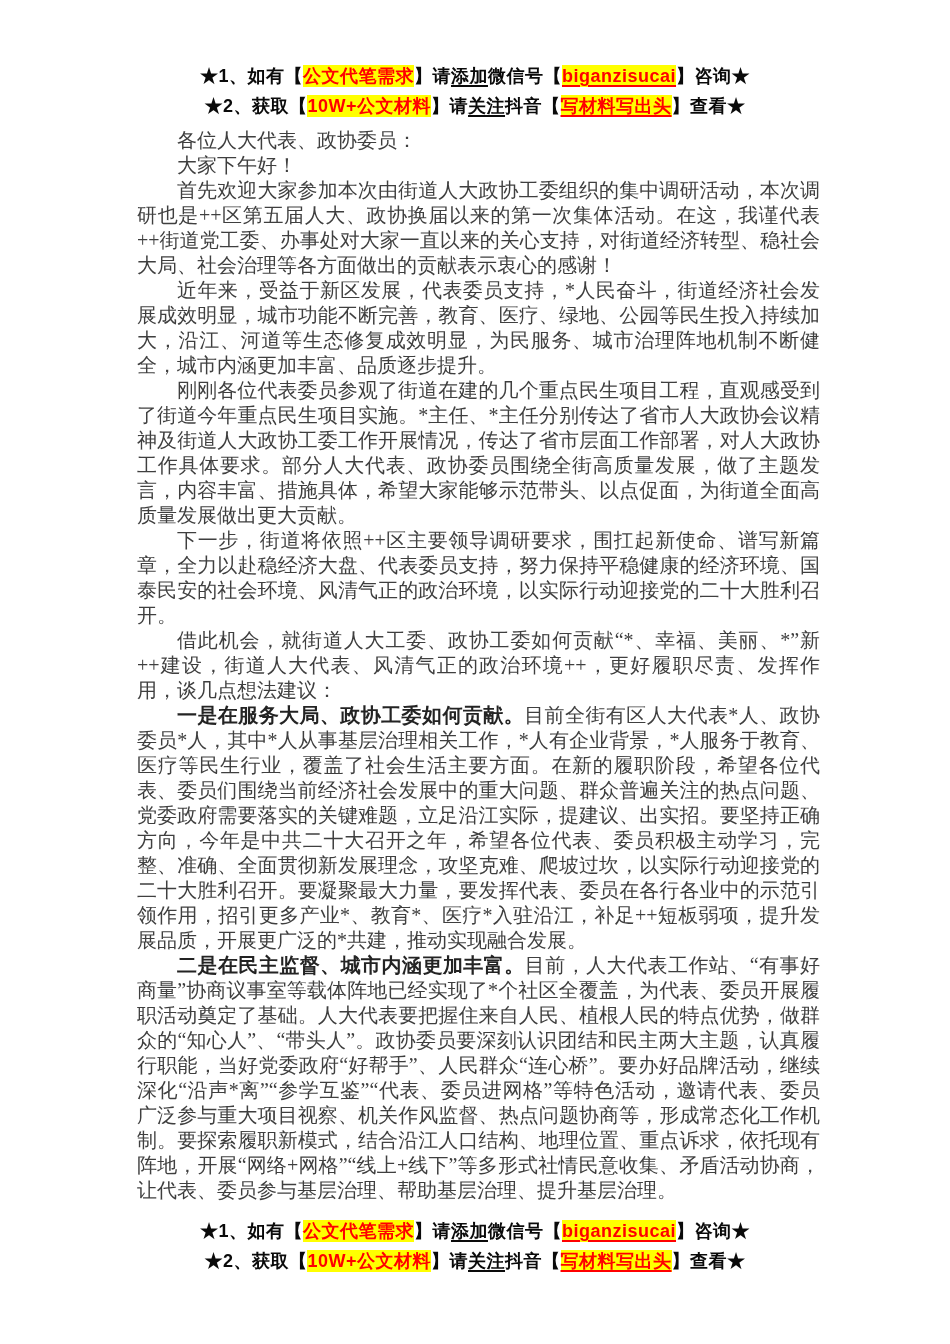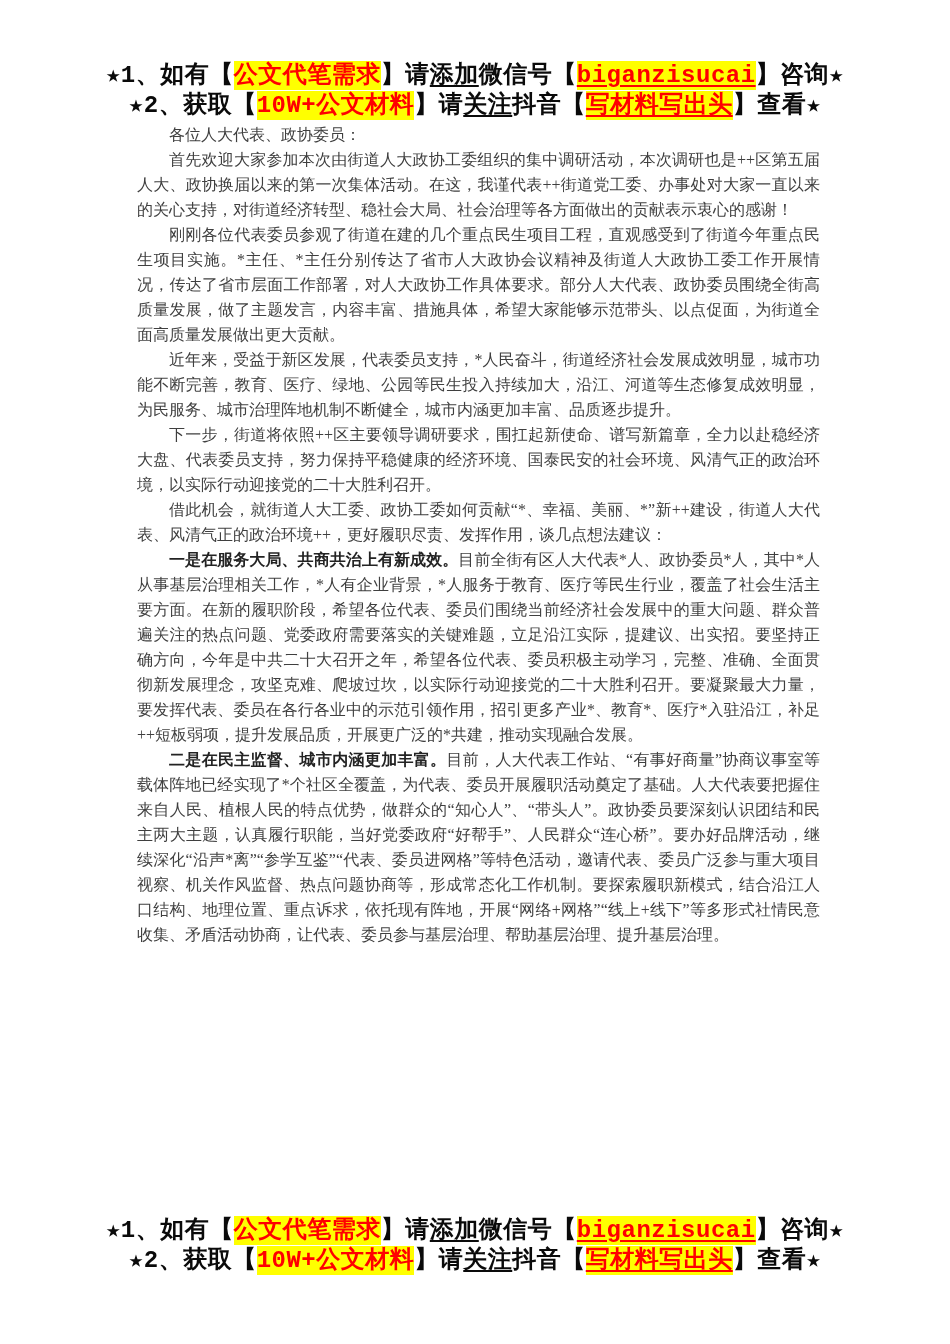--- a/index.html
+++ b/index.html
@@ -7,39 +7,39 @@
     position:relative;
     width:950px;height:1344px;
     margin:0 auto;
     background:#ffffff;
     overflow:hidden;
     font-family:"Liberation Serif","DejaVu Serif",serif;
   }
   
   .promo{
     text-align:center;
-    font-family:Liberation Mono, monospace;
+    font-family:Liberation Sans, sans-serif;
     font-weight:700;
-    font-size:24px;
+    font-size:18px;
     line-height:30px;
     color:#0a0a0a;
     letter-spacing:0.5px;
     white-space:nowrap;
   }
   .promo-top{padding-top:61px;}
   .promo-bottom{position:absolute;left:0;right:0;top:1216px;}
   .promo .seg{display:inline;}
   .promo .hl{background:#ffff00;color:#ff0000;padding:1px 0;}
   .promo .ul{text-decoration:underline;text-decoration-thickness:2px;text-underline-offset:3px;}
   
   .doc-body{
     width:683px;
     margin-left:137px;
-    margin-top:1px;
-    font-size:16px;
+    margin-top:7px;
+    font-size:20px;
     line-height:25px;
     color:#3f3f3f;
     text-align:justify;
   }
   .doc-body p{margin:0;text-indent:2em;}
   .doc-body .lead{
     font-family:"Liberation Sans","DejaVu Sans",sans-serif;
     font-weight:700;
     color:#232323;
   }
@@ -47,25 +47,26 @@
 </head>
 <body>
 
 <div class="page">
   <div class="promo promo-top" id="promo-top">
       <div class="promo-line"><span class="seg plain">★1、如有【</span><span class="seg hl">公文代笔需求</span><span class="seg plain">】请</span><span class="seg ul">添加</span><span class="seg plain">微信号【</span><span class="seg hl ul">biganzisucai</span><span class="seg plain">】咨询★</span></div>
       <div class="promo-line"><span class="seg plain">★2、获取【</span><span class="seg hl">10W+公文材料</span><span class="seg plain">】请</span><span class="seg ul">关注</span><span class="seg plain">抖音【</span><span class="seg hl ul">写材料写出头</span><span class="seg plain">】查看★</span></div>
     </div>
   <div class="doc-body" id="doc-body">
       <p>各位人大代表、政协委员：</p>
+      <p>大家下午好！</p>
       <p>首先欢迎大家参加本次由街道人大政协工委组织的集中调研活动，本次调研也是++区第五届人大、政协换届以来的第一次集体活动。在这，我谨代表++街道党工委、办事处对大家一直以来的关心支持，对街道经济转型、稳社会大局、社会治理等各方面做出的贡献表示衷心的感谢！</p>
+      <p>近年来，受益于新区发展，代表委员支持，*人民奋斗，街道经济社会发展成效明显，城市功能不断完善，教育、医疗、绿地、公园等民生投入持续加大，沿江、河道等生态修复成效明显，为民服务、城市治理阵地机制不断健全，城市内涵更加丰富、品质逐步提升。</p>
       <p>刚刚各位代表委员参观了街道在建的几个重点民生项目工程，直观感受到了街道今年重点民生项目实施。*主任、*主任分别传达了省市人大政协会议精神及街道人大政协工委工作开展情况，传达了省市层面工作部署，对人大政协工作具体要求。部分人大代表、政协委员围绕全街高质量发展，做了主题发言，内容丰富、措施具体，希望大家能够示范带头、以点促面，为街道全面高质量发展做出更大贡献。</p>
-      <p>近年来，受益于新区发展，代表委员支持，*人民奋斗，街道经济社会发展成效明显，城市功能不断完善，教育、医疗、绿地、公园等民生投入持续加大，沿江、河道等生态修复成效明显，为民服务、城市治理阵地机制不断健全，城市内涵更加丰富、品质逐步提升。</p>
       <p>下一步，街道将依照++区主要领导调研要求，围扛起新使命、谱写新篇章，全力以赴稳经济大盘、代表委员支持，努力保持平稳健康的经济环境、国泰民安的社会环境、风清气正的政治环境，以实际行动迎接党的二十大胜利召开。</p>
       <p>借此机会，就街道人大工委、政协工委如何贡献“*、幸福、美丽、*”新++建设，街道人大代表、风清气正的政治环境++，更好履职尽责、发挥作用，谈几点想法建议：</p>
-      <p><span class="lead">一是在服务大局、共商共治上有新成效。</span>目前全街有区人大代表*人、政协委员*人，其中*人从事基层治理相关工作，*人有企业背景，*人服务于教育、医疗等民生行业，覆盖了社会生活主要方面。在新的履职阶段，希望各位代表、委员们围绕当前经济社会发展中的重大问题、群众普遍关注的热点问题、党委政府需要落实的关键难题，立足沿江实际，提建议、出实招。要坚持正确方向，今年是中共二十大召开之年，希望各位代表、委员积极主动学习，完整、准确、全面贯彻新发展理念，攻坚克难、爬坡过坎，以实际行动迎接党的二十大胜利召开。要凝聚最大力量，要发挥代表、委员在各行各业中的示范引领作用，招引更多产业*、教育*、医疗*入驻沿江，补足++短板弱项，提升发展品质，开展更广泛的*共建，推动实现融合发展。</p>
+      <p><span class="lead">一是在服务大局、政协工委如何贡献。</span>目前全街有区人大代表*人、政协委员*人，其中*人从事基层治理相关工作，*人有企业背景，*人服务于教育、医疗等民生行业，覆盖了社会生活主要方面。在新的履职阶段，希望各位代表、委员们围绕当前经济社会发展中的重大问题、群众普遍关注的热点问题、党委政府需要落实的关键难题，立足沿江实际，提建议、出实招。要坚持正确方向，今年是中共二十大召开之年，希望各位代表、委员积极主动学习，完整、准确、全面贯彻新发展理念，攻坚克难、爬坡过坎，以实际行动迎接党的二十大胜利召开。要凝聚最大力量，要发挥代表、委员在各行各业中的示范引领作用，招引更多产业*、教育*、医疗*入驻沿江，补足++短板弱项，提升发展品质，开展更广泛的*共建，推动实现融合发展。</p>
       <p><span class="lead">二是在民主监督、城市内涵更加丰富。</span>目前，人大代表工作站、“有事好商量”协商议事室等载体阵地已经实现了*个社区全覆盖，为代表、委员开展履职活动奠定了基础。人大代表要把握住来自人民、植根人民的特点优势，做群众的“知心人”、“带头人”。政协委员要深刻认识团结和民主两大主题，认真履行职能，当好党委政府“好帮手”、人民群众“连心桥”。要办好品牌活动，继续深化“沿声*离”“参学互鉴”“代表、委员进网格”等特色活动，邀请代表、委员广泛参与重大项目视察、机关作风监督、热点问题协商等，形成常态化工作机制。要探索履职新模式，结合沿江人口结构、地理位置、重点诉求，依托现有阵地，开展“网络+网格”“线上+线下”等多形式社情民意收集、矛盾活动协商，让代表、委员参与基层治理、帮助基层治理、提升基层治理。</p>
     </div>
   <div class="promo promo-bottom" id="promo-bottom">
       <div class="promo-line"><span class="seg plain">★1、如有【</span><span class="seg hl">公文代笔需求</span><span class="seg plain">】请</span><span class="seg ul">添加</span><span class="seg plain">微信号【</span><span class="seg hl ul">biganzisucai</span><span class="seg plain">】咨询★</span></div>
       <div class="promo-line"><span class="seg plain">★2、获取【</span><span class="seg hl">10W+公文材料</span><span class="seg plain">】请</span><span class="seg ul">关注</span><span class="seg plain">抖音【</span><span class="seg hl ul">写材料写出头</span><span class="seg plain">】查看★</span></div>
     </div>
 </div>
 
 </body></html>

